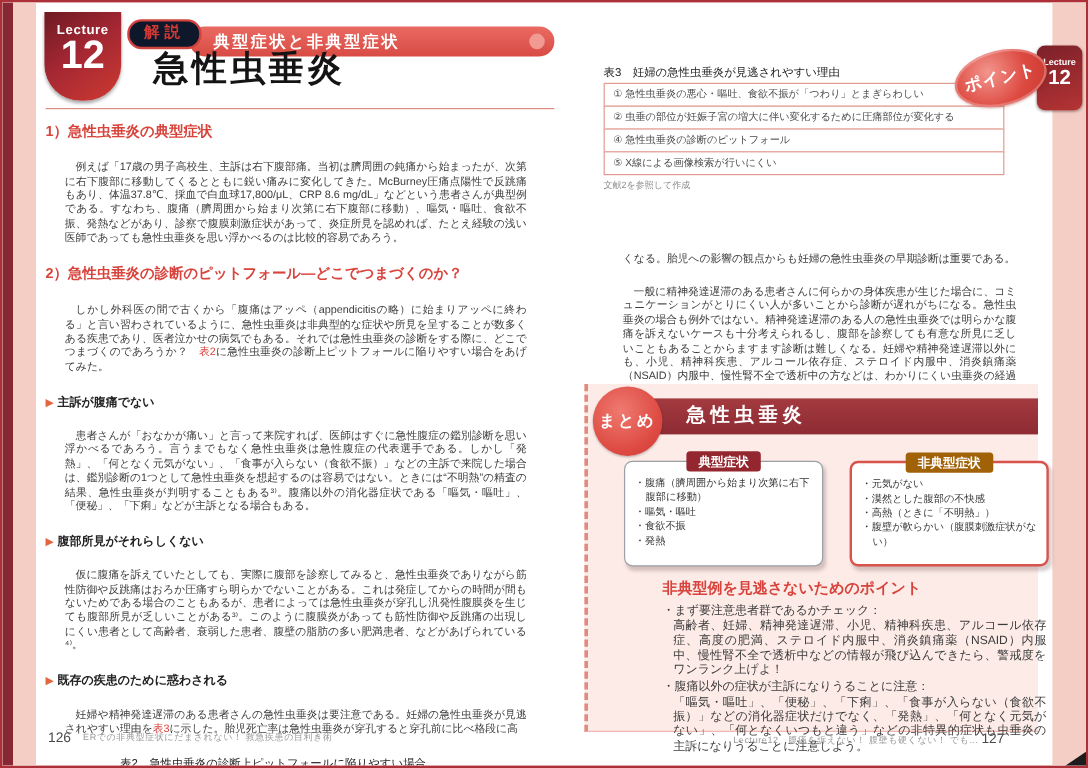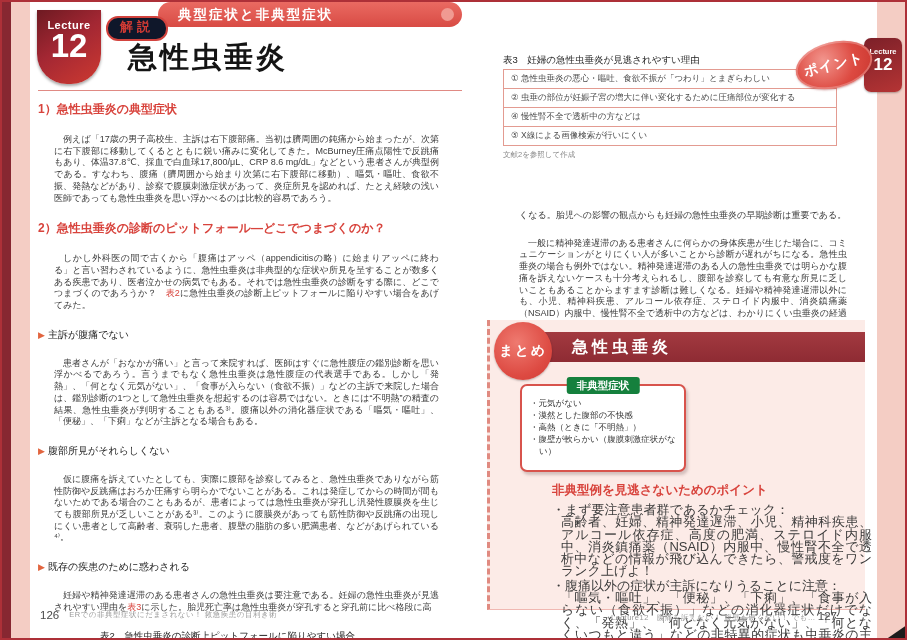--- a/index.html
+++ b/index.html
@@ -21,38 +21,38 @@
   .lect-badge{position:absolute;left:7px;top:8px;width:64px;height:74px;
     border-radius:0 0 30px 30px;
     background:linear-gradient(145deg,#6e1a22 0%,#a32733 45%,#ce3a31 100%);
     color:#fff;text-align:center;padding-top:9px;box-sizing:border-box;
     box-shadow:0 2px 3px rgba(0,0,0,.35);z-index:4;}
   .lect-small{font-size:11px;font-weight:bold;letter-spacing:.5px;}
   .lect-num{font-size:33px;font-weight:bold;line-height:30px;}
   .kaisetsu{position:absolute;left:76px;top:14px;height:21px;line-height:18px;
     padding:0 12px;border:2px solid #d2433e;border-radius:12px;color:#cf3a34;
     font-weight:bold;font-size:13px;letter-spacing:4px;background:#0f172a;z-index:3;}
-  .subtitle-bar{position:absolute;left:128px;top:0;width:304px;height:25px;
+  .subtitle-bar{position:absolute;left:128px;top:20px;width:304px;height:25px;
     border-radius:13px;background:linear-gradient(#ea6a62,#d84b44);color:#fff;
     font-weight:bold;font-size:13.5px;line-height:25px;padding-left:20px;
     box-sizing:border-box;letter-spacing:2px;}
   .subtitle-dot{position:absolute;right:8px;top:6px;width:13px;height:13px;
     border-radius:50%;background:#f09a92;}
   .page-title{position:absolute;left:98px;top:36px;font-size:29px;font-weight:bold;
     color:#141414;letter-spacing:3px;}
   .header-rule{position:absolute;left:8px;top:88px;width:424px;height:0;
     border-top:1.5px solid #e08a84;}
 
   
   .content-l{position:absolute;left:8px;top:97px;width:417px;}
   .section-heading{color:#d8433c;font-weight:bold;font-size:12px;margin:7px 0 2px;}
   .section-heading.first{margin-top:2px;}
   .body-p{font-size:9px;line-height:11.7px;color:#3b3b3b;text-align:justify;
     text-indent:1em;margin:16px;}
-  .subhead{font-size:10px;font-weight:normal;color:#222;margin:4px 0 1px;}
+  .subhead{font-size:10px;font-weight:bold;color:#222;margin:4px 0 1px;}
   .arrow{color:#e2653f;margin-right:3px;font-size:9px;}
   .ref{color:#d8433c;}
 
   .table-block{margin:13px 0 0 62px;width:266px;}
   .table-title{font-size:9.5px;font-weight:normal;color:#222;margin-bottom:3px;}
   .trow{border:1px solid #e39b91;background:#fff;font-size:8.5px;color:#4a4a4a;
     padding:3px 7px;margin-top:-1px;}
   .table-note{font-size:7.5px;color:#8a8a8a;margin-top:4px;}
 
   .footer-l{position:absolute;left:10px;top:607px;display:flex;align-items:center;gap:10px;}
@@ -84,27 +84,27 @@
     justify-content:center;letter-spacing:2px;z-index:3;box-shadow:0 1px 2px rgba(0,0,0,.25);}
   .sym-boxes{position:absolute;left:30px;top:64px;display:flex;gap:22px;}
   .sym-box{background:#fff;border:1px solid #9aa0a6;border-radius:7px;
     box-shadow:2px 3px 3px rgba(120,90,90,.30);width:166px;min-height:88px;
     padding:11px 8px 6px;box-sizing:border-box;position:relative;}
   .sym-box.atypical-box{border:2px solid #d8534c;}
   .sym-badge{position:absolute;top:-9px;left:50%;transform:translateX(-50%);
     color:#fff;font-weight:bold;font-size:10.5px;padding:1.5px 10px;
     border-radius:3px;white-space:nowrap;}
   .sym-badge.typ{background:#93262e;}
-  .sym-badge.atyp{background:#15803d;}
+  .sym-badge.atyp{background:#a16207;}
   ul.sym-list{list-style:none;margin:0;padding:0;font-size:8.5px;line-height:12px;color:#333;}
   ul.sym-list li{padding-left:9px;}
   ul.sym-list li::before{content:"・";margin-left:-9px;}
   .points{position:absolute;left:62px;top:162px;width:320px;}
   .points-heading{color:#d8433c;font-weight:bold;font-size:12.5px;margin-bottom:5px;}
-  .point-item{font-size:13px;line-height:12.3px;color:#3b3b3b;margin-bottom:2px;}
+  .point-item{font-size:10px;line-height:12.3px;color:#3b3b3b;margin-bottom:2px;}
   .point-lead{padding-left:9px;}
   .point-lead::before{content:"・";margin-left:-9px;}
   .point-body{padding-left:9px;text-align:justify;}
 
   .side-tab{position:absolute;right:3px;top:36px;width:38px;height:54px;
     background:linear-gradient(160deg,#7c2029,#b53434);border-radius:7px;color:#fff;
     text-align:center;padding-top:9px;box-sizing:border-box;
     box-shadow:0 1px 2px rgba(0,0,0,.3);z-index:4;}
   .side-small{font-size:7.5px;font-weight:bold;}
   .side-num{font-size:17px;font-weight:bold;line-height:17px;}
@@ -163,35 +163,44 @@
   </div>
 
   <div class="page-right">
 
     <div class="point-badge">ポイント</div>
 
     <div class="table3-block">
       <div class="table-title">表3　妊婦の急性虫垂炎が見逃されやすい理由</div>
       <div class="trow">① 急性虫垂炎の悪心・嘔吐、食欲不振が「つわり」とまぎらわしい</div>
       <div class="trow">② 虫垂の部位が妊娠子宮の増大に伴い変化するために圧痛部位が変化する</div>
-      <div class="trow">④ 慢性腎不全で透析中の方などは</div>
+      <div class="trow">④ 急性虫垂炎の診断のピットフォール</div>
       <div class="trow">⑤ X線による画像検索が行いにくい</div>
       <div class="table-note">文献2を参照して作成</div>
     </div>
 
     <div class="content-r">
       <p class="body-p noindent">くなる。胎児への影響の観点からも妊婦の急性虫垂炎の早期診断は重要である。</p>
       <p class="body-p">一般に精神発達遅滞のある患者さんに何らかの身体疾患が生じた場合に、コミュニケーションがとりにくい人が多いことから診断が遅れがちになる。急性虫垂炎の場合も例外ではない。精神発達遅滞のある人の急性虫垂炎では明らかな腹痛を訴えないケースも十分考えられるし、腹部を診察しても有意な所見に乏しいこともあることからますます診断は難しくなる。妊婦や精神発達遅滞以外にも、小児、精神科疾患、アルコール依存症、ステロイド内服中、消炎鎮痛薬（NSAID）内服中、慢性腎不全で透析中の方などは、わかりにくい虫垂炎の経過をたどりがちであり、要注意患者群といえる。</p>
     </div>
 
     <div class="matome">
       <div class="matome-bar">急性虫垂炎</div>
       <div class="matome-circle">まとめ</div>
 
       <div class="sym-boxes">
+        <div class="sym-box">
+          <div class="sym-badge typ">典型症状</div>
+          <ul class="sym-list">
+            <li>腹痛（臍周囲から始まり次第に右下腹部に移動）</li>
+            <li>嘔気・嘔吐</li>
+            <li>食欲不振</li>
+            <li>発熱</li>
+          </ul>
+        </div>
         <div class="sym-box atypical-box">
           <div class="sym-badge atyp">非典型症状</div>
           <ul class="sym-list">
             <li>元気がない</li>
             <li>漠然とした腹部の不快感</li>
             <li>高熱（ときに「不明熱」）</li>
             <li>腹壁が軟らかい（腹膜刺激症状がない）</li>
           </ul>
         </div>
       </div>

